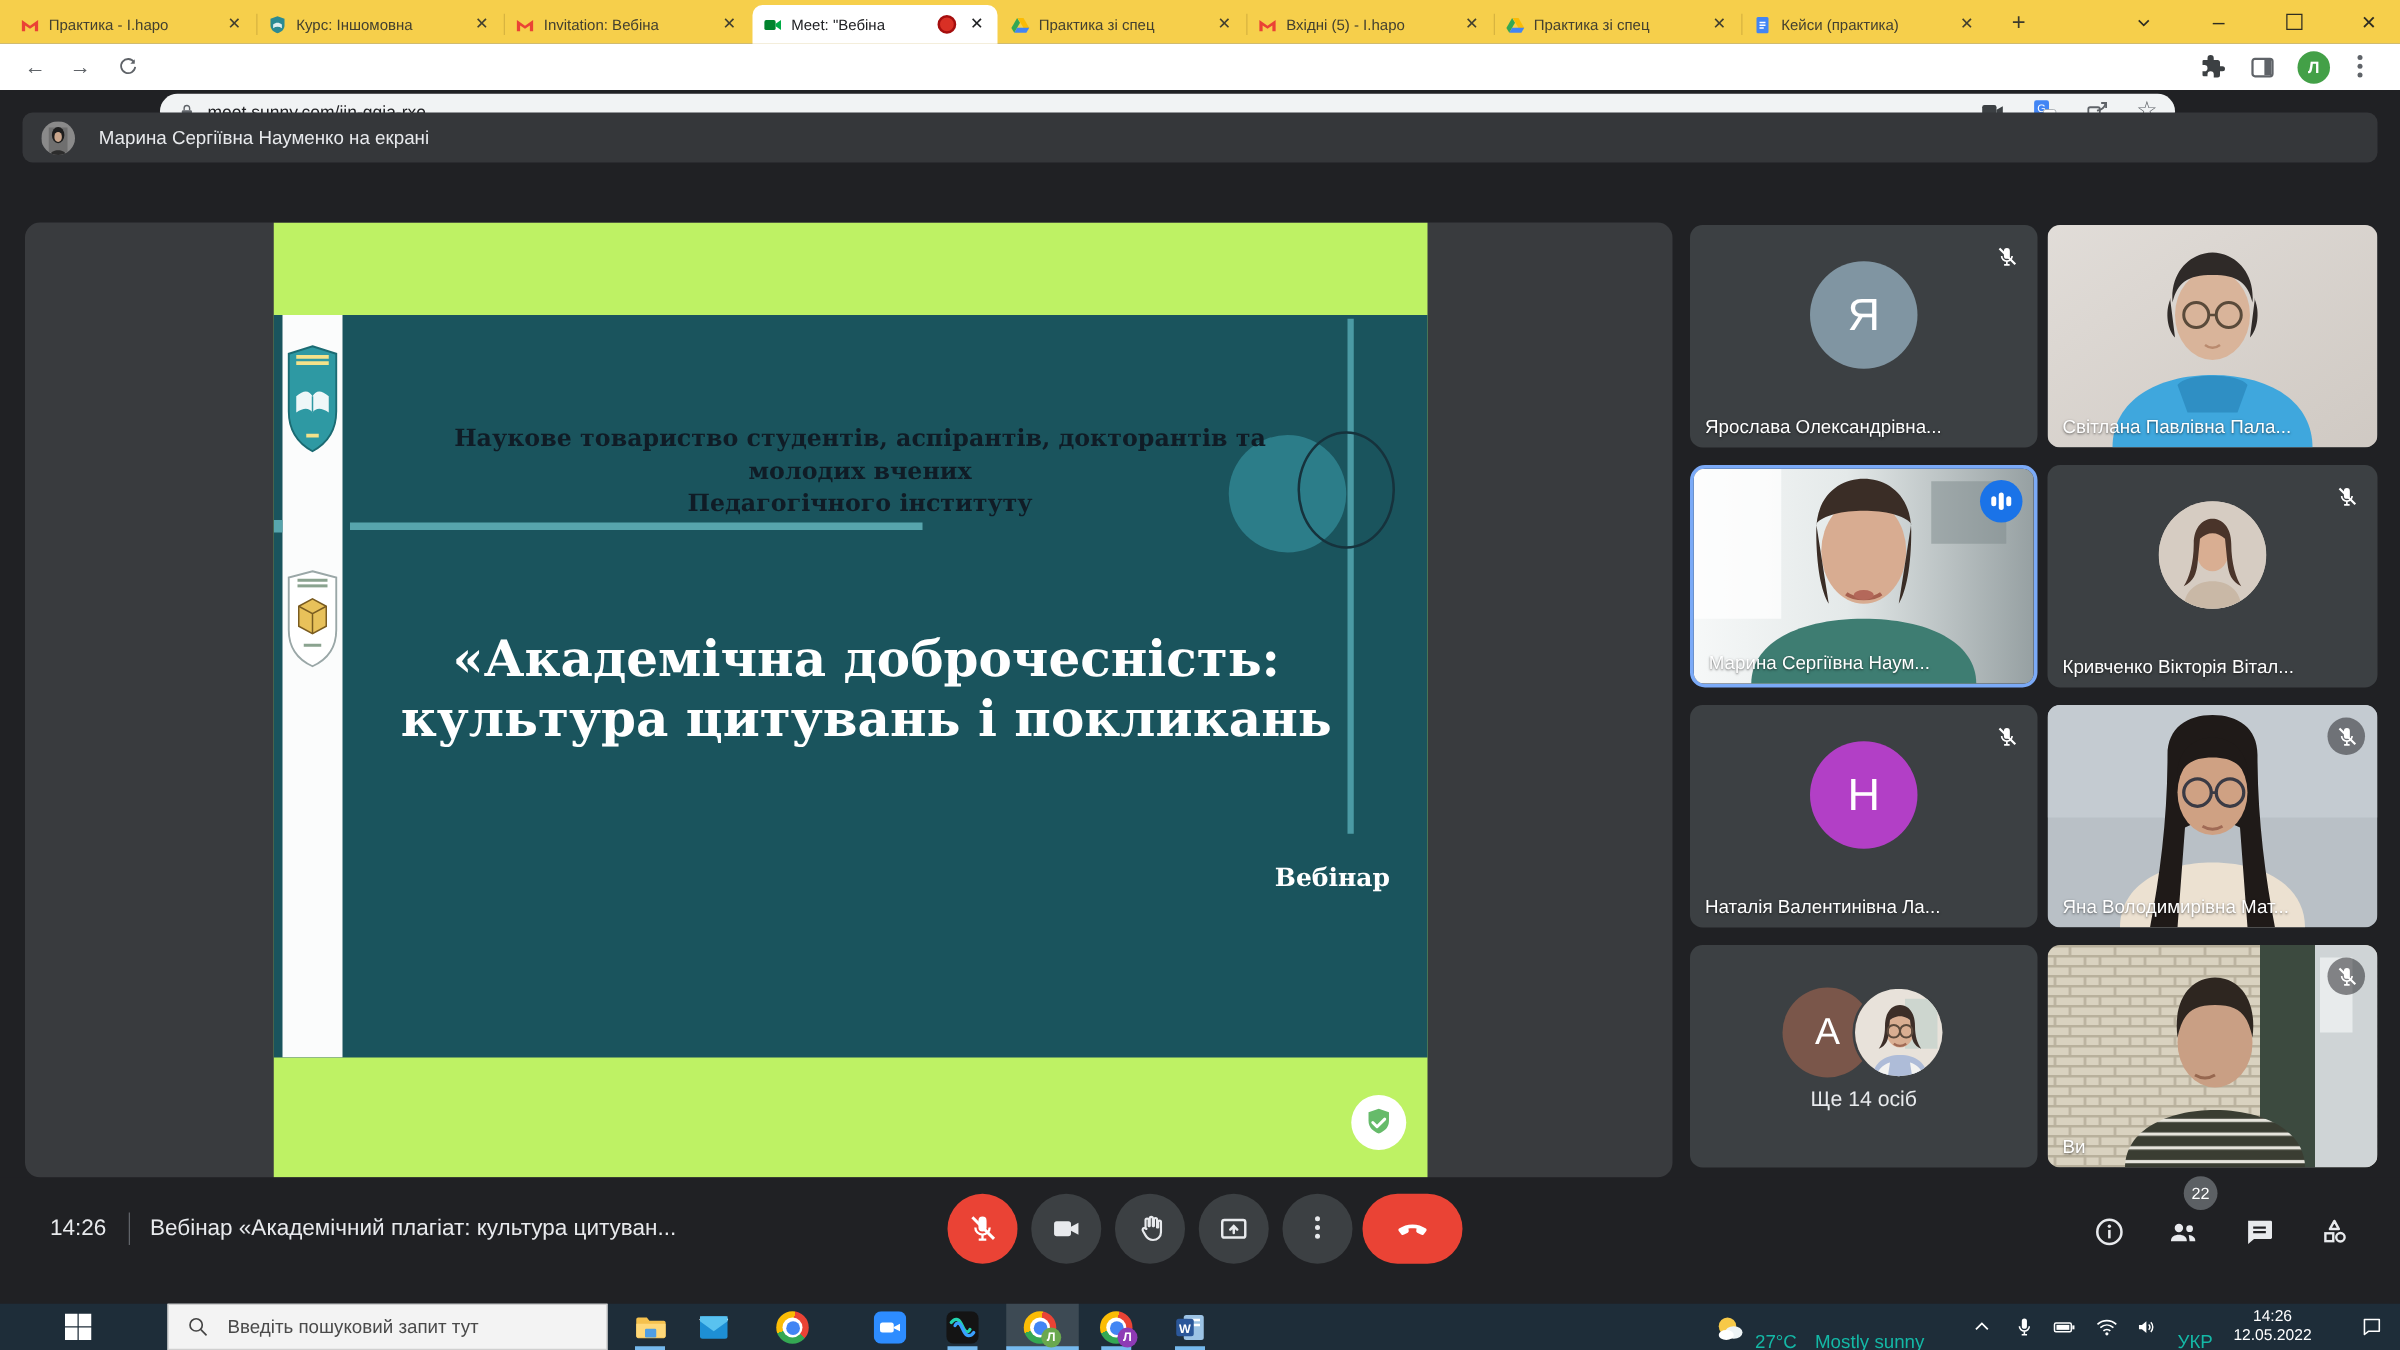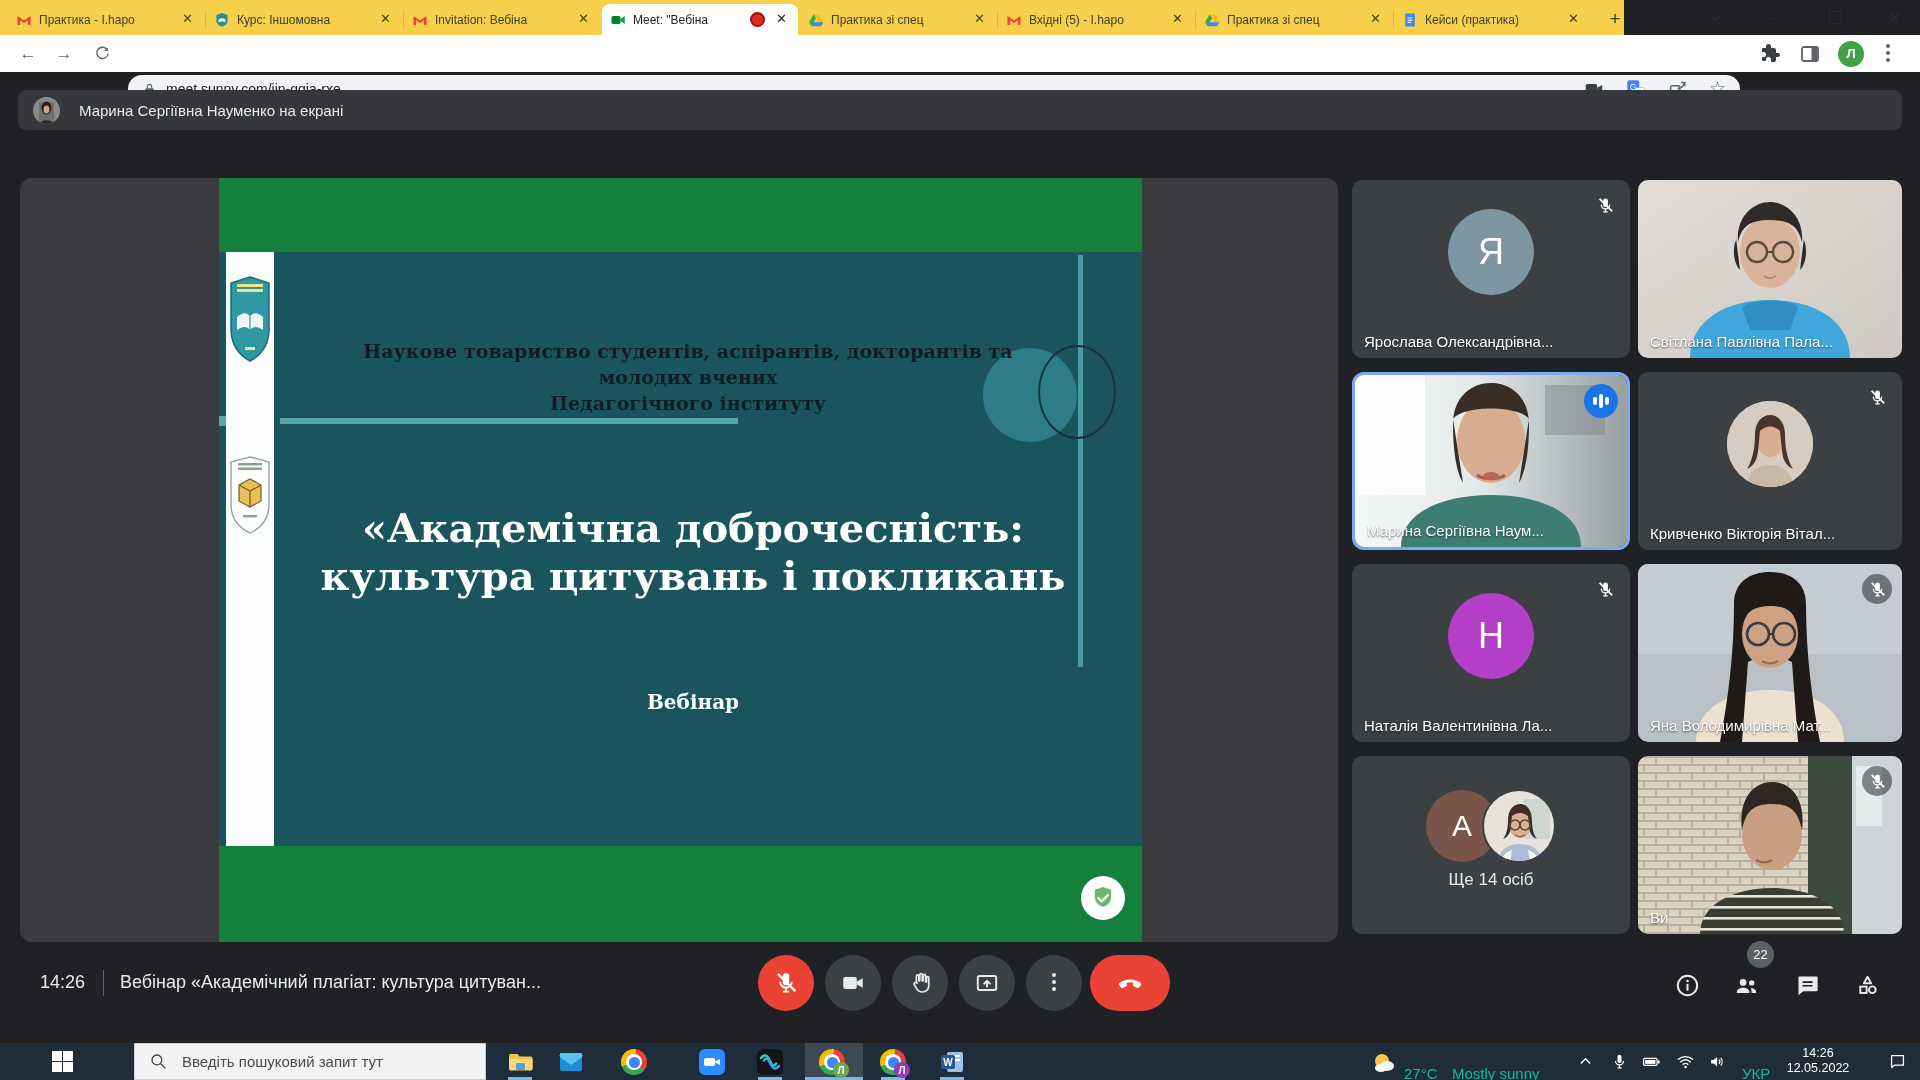--- a/index.html
+++ b/index.html
@@ -1,21 +1,21 @@
 <!DOCTYPE html>
 <html><head>
 <meta charset="utf-8">
 <style>
   html,body{margin:0;padding:0}
   body{width:1920px;height:1080px;position:relative;overflow:hidden;
        background:#202124;font-family:"Liberation Sans",sans-serif;-webkit-font-smoothing:antialiased}
   svg{display:block}
 
   
-  .tabstrip{position:absolute;left:0;top:0;width:1624px;height:35px;background:#f6cf4b}
+  .tabstrip{position:absolute;left:0;top:0;width:1920px;height:35px;background:#f6cf4b}
   .tab{position:absolute;top:4px;height:31px;width:196px;display:flex;align-items:center;
        padding:0 8px;box-sizing:border-box;border-radius:8px 8px 0 0;font-size:12px;color:#43402f;cursor:default}
   .tab.active{background:#ffffff;color:#202124}
   .tab.sep::before{content:"";position:absolute;left:-1px;top:7px;bottom:7px;width:1px;background:#d8b440}
   .tab .fav{width:16px;height:16px;margin-right:7px;flex:none}
   .tab .t{flex:1;white-space:nowrap;overflow:hidden}
   .tab .rec{width:11px;height:11px;border-radius:50%;background:#d93025;border:2px solid #a50e0e;margin:0 3px;flex:none}
   .tab .x{width:17px;height:17px;margin-left:5px;flex:none;border-radius:50%;text-align:center;
           line-height:16px;font-size:13px;color:inherit}
   .newtab{position:absolute;top:6px;width:26px;height:26px;text-align:center;line-height:25px;
@@ -38,33 +38,33 @@
   .dots3 i{display:block;width:4px;height:4px;border-radius:50%;background:#5f6368;margin-bottom:3px}
 
   
   .banner{position:absolute;left:18px;top:90px;width:1884px;height:40px;border-radius:8px;background:#35373a;
           display:flex;align-items:center}
   .banner .bavatar{width:27px;height:27px;border-radius:50%;margin-left:15px;overflow:hidden;flex:none}
   .banner .btext{margin-left:19px;font-size:15px;color:#e8eaed;font-weight:500}
 
   
   .stage{position:absolute;left:20px;top:178px;width:1318px;height:764px;background:#393b3e;border-radius:12px;overflow:hidden}
-  .share{position:absolute;left:199px;top:0;width:923px;height:764px;background:#15803d}
+  .share{position:absolute;left:199px;top:0;width:923px;height:764px;background:#bef264}
   .slide{position:absolute;left:0;top:74px;width:923px;height:594px;background:#1a545d;overflow:hidden}
   .slide .lstrip{position:absolute;left:7px;top:0;bottom:0;width:48px;background:#fbfcfc}
   .slide .hline{position:absolute;left:61px;top:166px;width:458px;height:6px;background:#57a5ad}
   .slide .hsq{position:absolute;left:0;top:164px;width:7px;height:10px;background:#57a5ad}
   .slide .vline{position:absolute;left:859px;top:3px;width:5px;height:412px;background:#4b9aa4}
   .slide .circ-f{position:absolute;left:764px;top:96px;width:94px;height:94px;border-radius:50%;background:#2c7d89}
   .slide .circ-o{position:absolute;left:819px;top:93px;width:74px;height:90px;border-radius:50%;border:2px solid #16323c}
   .org{position:absolute;left:55px;right:40px;top:86px;text-align:center;color:#101c26;
        font-family:"DejaVu Serif",serif;font-weight:700;font-size:19px;line-height:26px}
   .stitle{position:absolute;left:55px;right:30px;top:252px;text-align:center;color:#ffffff;
        font-family:"DejaVu Serif",serif;font-weight:700;font-size:40px;line-height:48px}
-  .ssub{position:absolute;left:55px;right:30px;top:438px;text-align:center;color:#ffffff;
+  .ssub{position:absolute;left:55px;right:30px;top:438px;text-align:right;color:#ffffff;
        font-family:"DejaVu Serif",serif;font-weight:700;font-size:20px}
   .logo{position:absolute;left:10px}
   .greencheck{position:absolute;left:862px;top:698px;width:44px;height:44px;border-radius:50%;background:#ffffff;
        display:flex;align-items:center;justify-content:center}
 
   
   .tiles{position:absolute;left:1352px;top:180px;display:grid;grid-template-columns:278px 264px;
          grid-template-rows:repeat(4,178px);column-gap:8px;row-gap:14px}
   .tile{position:relative;background:#3c4043;border-radius:10px;overflow:hidden}
   .tile.speaking{border:3px solid #7baaf7;border-radius:12px}

